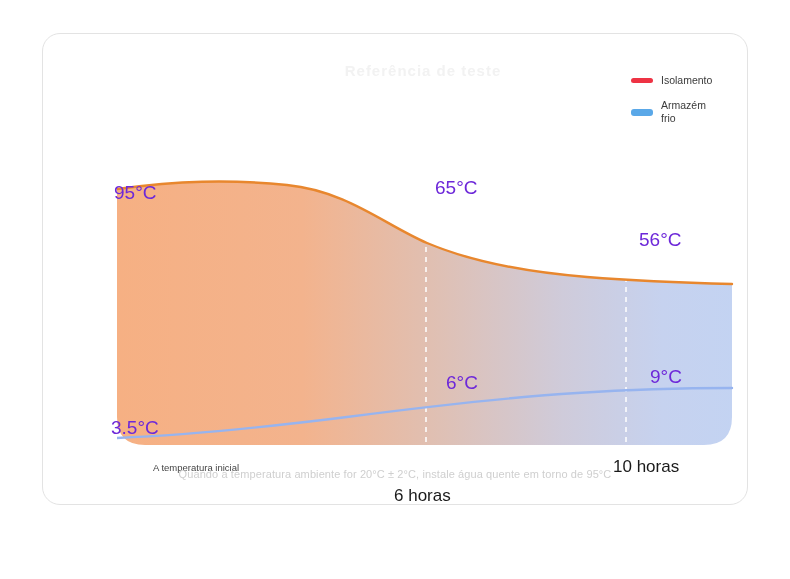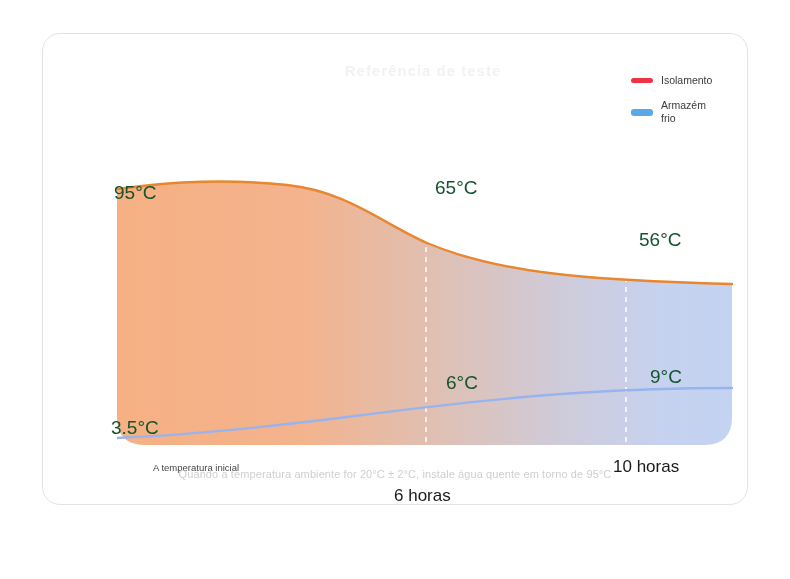--- a/index.html
+++ b/index.html
@@ -100,21 +100,21 @@
     width: 619px;
     height: 279px;
   }
   .plot svg { display: block; }
 
   
   .vlabel {
     position: absolute;
     font-size: 19px;
     font-weight: 400;
-    color: #14532d;
+    color: #6d28d9;
     white-space: nowrap;
   }
   .vlabel.hot-start { left: 71px;  top: 148px; }
   .vlabel.hot-mid   { left: 392px; top: 143px; }
   .vlabel.hot-end   { left: 596px; top: 195px; }
   .vlabel.cold-start{ left: 68px;  top: 383px; }
   .vlabel.cold-mid  { left: 403px; top: 338px; }
   .vlabel.cold-end  { left: 607px; top: 332px; }
 
   

